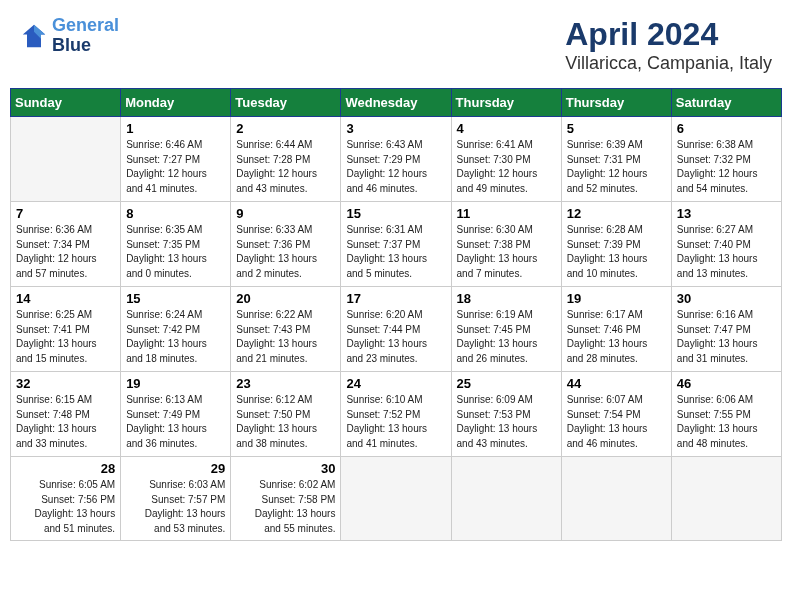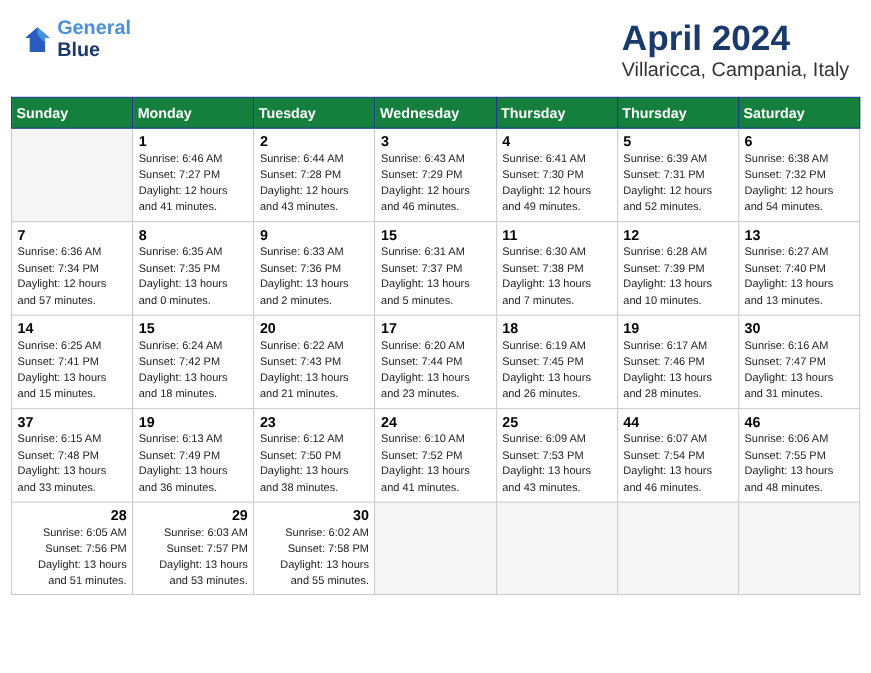--- a/index.html
+++ b/index.html
@@ -206,21 +206,21 @@
           <div class="day-num">19</div>
           <div class="day-info">Sunrise: 6:17 AM<br>Sunset: 7:46 PM<br>Daylight: 13 hours<br>and 28 minutes.</div>
         </td>
         <td>
           <div class="day-num">30</div>
           <div class="day-info">Sunrise: 6:16 AM<br>Sunset: 7:47 PM<br>Daylight: 13 hours<br>and 31 minutes.</div>
         </td>
       </tr>
       <tr class="week-row">
         <td>
-          <div class="day-num">37</div>
+          <div class="day-num">32</div>
           <div class="day-info">Sunrise: 6:15 AM<br>Sunset: 7:48 PM<br>Daylight: 13 hours<br>and 33 minutes.</div>
         </td>
         <td>
           <div class="day-num">19</div>
           <div class="day-info">Sunrise: 6:13 AM<br>Sunset: 7:49 PM<br>Daylight: 13 hours<br>and 36 minutes.</div>
         </td>
         <td>
           <div class="day-num">23</div>
           <div class="day-info">Sunrise: 6:12 AM<br>Sunset: 7:50 PM<br>Daylight: 13 hours<br>and 38 minutes.</div>
         </td>

